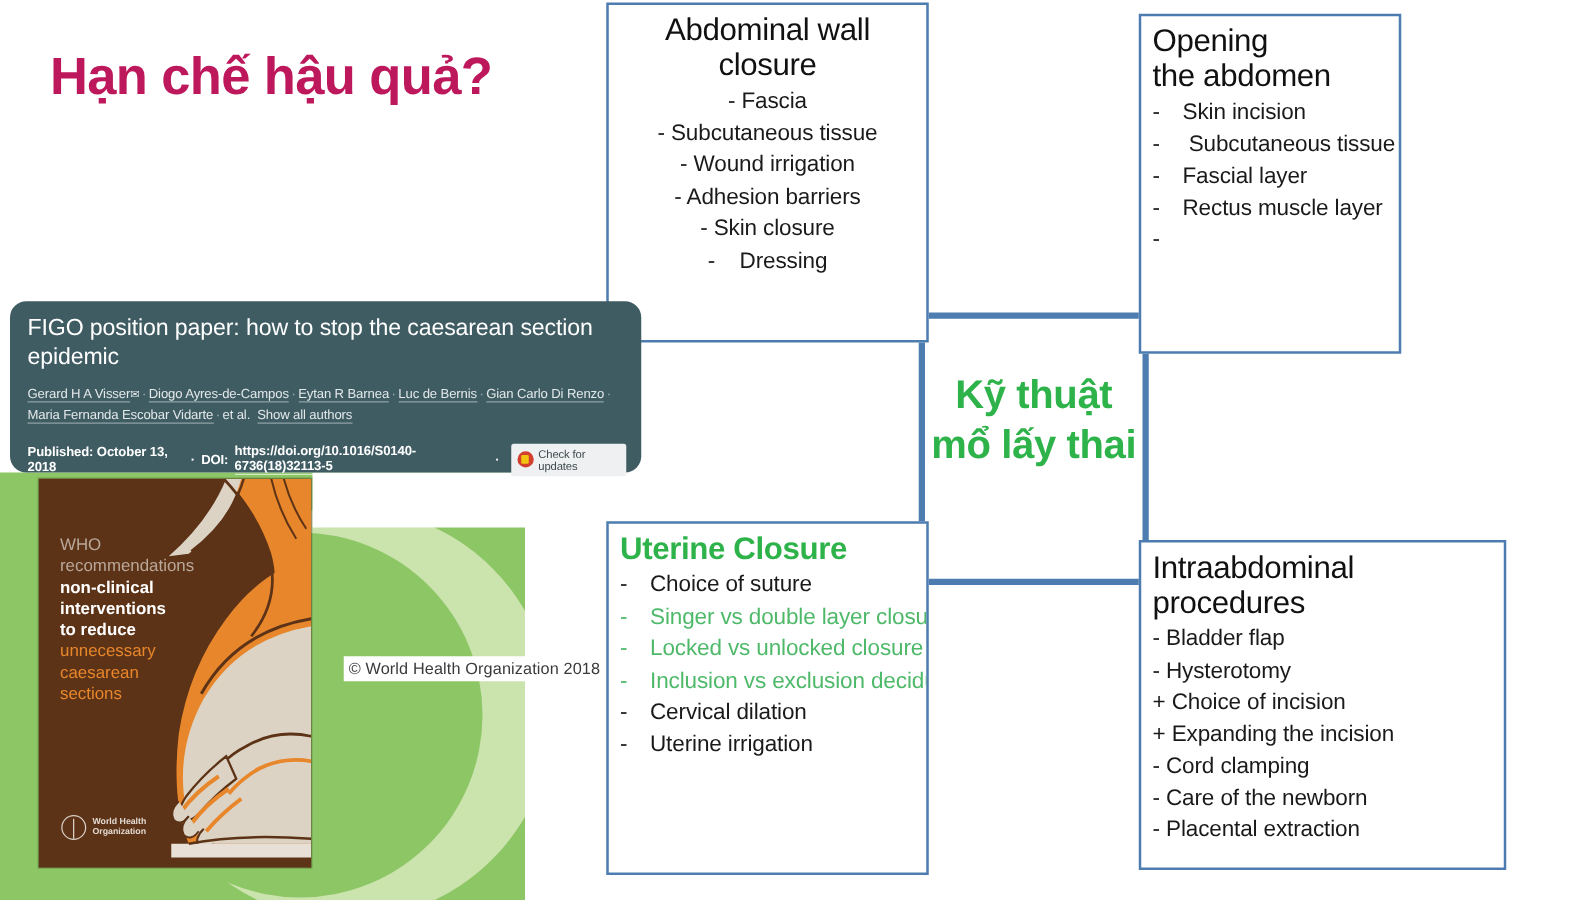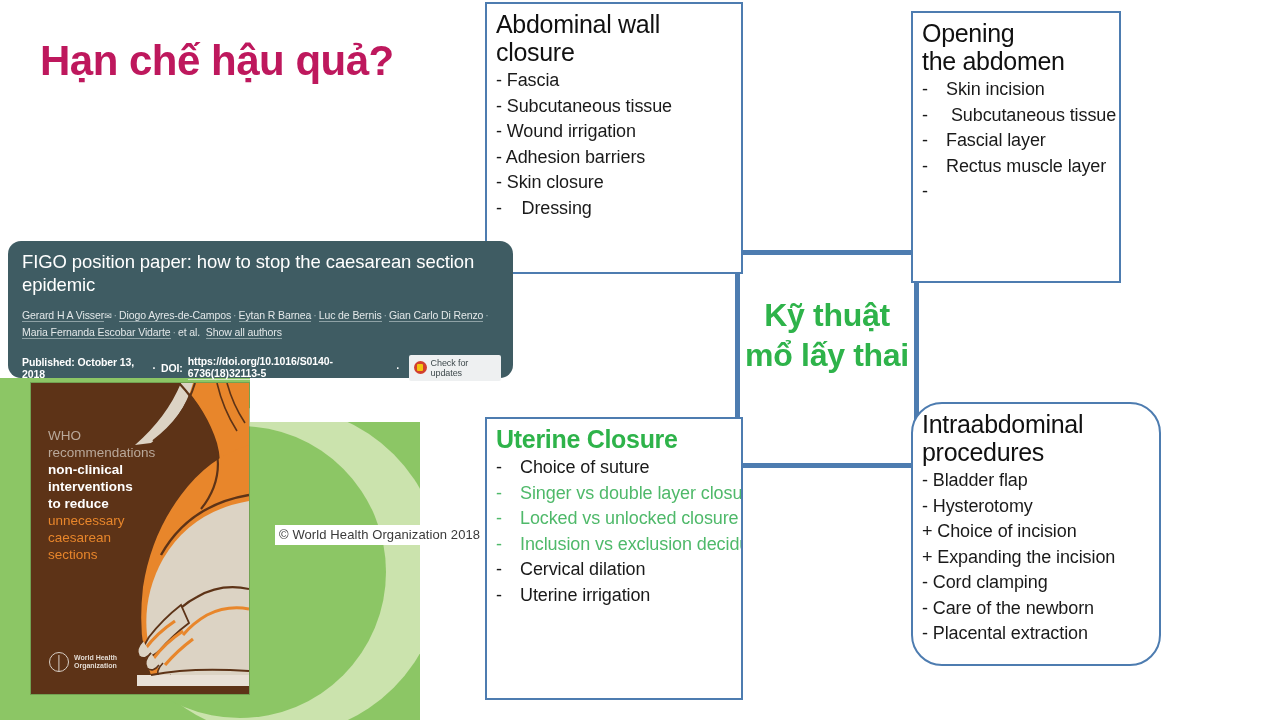--- a/index.html
+++ b/index.html
@@ -324,21 +324,21 @@
 
   <div class="conn" style="left:914px; top:250px; width:5px; height:218px;"></div>
 
   <div class="conn" style="left:735px; top:463px; width:184px; height:5px;"></div>
 
   <div id="center-label">
     <div>Kỹ thuật</div>
     <div>mổ lấy thai</div>
   </div>
 
-  <div class="fbox" style="left:485px; top:2px; width:258px; height:272px;">
+  <div class="fbox" style="left:485px; top:2px; width:258px; height:272px;text-align:center;">
     <h3>
       <span>Abdominal wall</span><br>
       <span>closure</span>
     </h3>
     <ul>
       <li>- Fascia</li>
       <li>- Subcutaneous tissue</li>
       <li>- Wound irrigation</li>
       <li>- Adhesion barriers</li>
       <li>- Skin closure</li>
@@ -397,21 +397,21 @@
         <span class="bullet">-</span>
         <span class="txt wrap">Cervical dilation</span>
       </li>
       <li class="indent-li">
         <span class="bullet">-</span>
         <span class="txt wrap">Uterine irrigation</span>
       </li>
     </ul>
   </div>
 
-  <div class="fbox" style="left:911px; top:402px; width:250px; height:264px;border-radius:31px;">
+  <div class="fbox" style="left:911px; top:432px; width:294px; height:264px;">
     <h3>
       <span>Intraabdominal</span><br>
       <span>procedures</span>
     </h3>
     <ul>
       <li>- Bladder flap</li>
       <li>- Hysterotomy</li>
       <li>+ Choice of incision</li>
       <li>+ Expanding the incision</li>
       <li>- Cord clamping</li>

